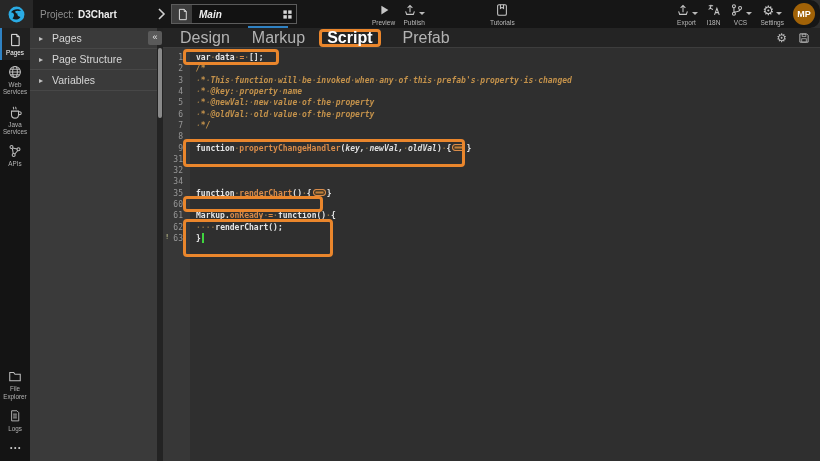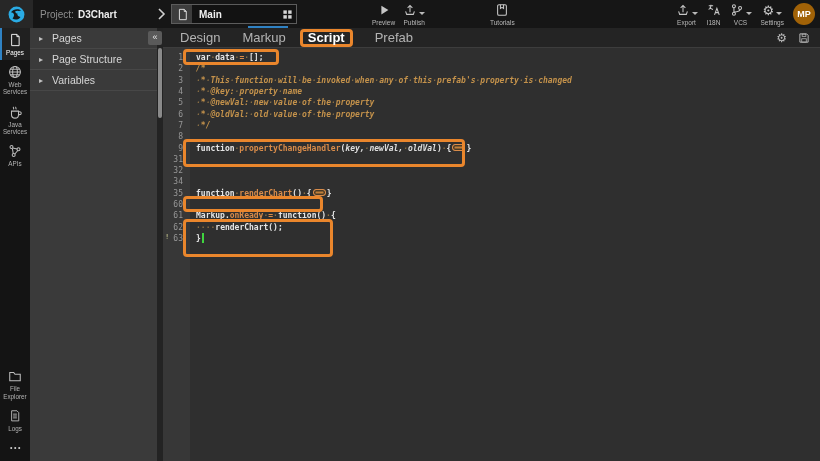--- a/index.html
+++ b/index.html
@@ -2,29 +2,29 @@
 <html><head>
 <meta charset="utf-8">
 <style>
   * { margin:0; padding:0; box-sizing:border-box; }
   html,body { width:820px; height:461px; background:#2f2f2f; overflow:hidden;
               font-family:"Liberation Sans", sans-serif; }
   .abs { position:absolute; }
   #stage { position:relative; width:820px; height:461px; background:#2f2f2f; }
 
   
-  #topbar { left:0; top:0; width:820px; height:28px; background:#161616; z-index:30; }
+  #topbar { left:0; top:0; width:820px; height:28px; background:#161616; z-index:30;border-radius:10px; }
   #logo-box { left:0; top:0; width:33px; height:28px; background:#272727;
               display:flex; align-items:center; justify-content:center; }
   #project-area { left:40px; top:0; height:28px; display:flex; align-items:center; gap:4px; }
   .proj-label { color:#8f8f8f; font-size:10px; }
   .proj-name  { color:#ececec; font-size:10px; font-weight:bold; }
   #crumb-chev { left:155px; top:7px; width:12px; height:14px; color:#cfcfcf; }
   #page-selector { left:171px; top:4px; width:126px; height:20px; background:#121212;
-                   border:1px solid #5c5c5c; display:flex; align-items:center; }
+                   border:1px solid #5c5c5c; display:flex; align-items:center;font-style:italic; }
   #page-doc-chip { width:20px; height:18px; background:#3d3d3d; display:flex;
                    align-items:center; justify-content:center; color:#e0e0e0; }
   #page-name { flex:1; color:#f0f0f0; font-size:10px; font-weight:bold; padding-left:7px; }
   #grid-btn { width:18px; height:18px; display:flex; align-items:center; justify-content:center; color:#d6d6d6; }
   .tb-action { display:flex; flex-direction:column; align-items:center; justify-content:center;
                color:#c7c7c7; cursor:default; }
   .tb-action .ic-row { display:flex; align-items:flex-end; height:14px; }
   .tb-action .lbl { font-size:6.5px; color:#b9b9b9; margin-top:2px; white-space:nowrap; }
   .caret-down { width:0; height:0; border-left:3px solid transparent; border-right:3px solid transparent;
                 border-top:3px solid #b9b9b9; margin:0 0 2px 2px; }
@@ -55,21 +55,21 @@
   .panel-row .tri { color:#c2c2c2; font-size:8px; }
   #collapse-btn { left:148px; top:31px; width:14px; height:14px; background:#5a5a5a; border-radius:2px;
                   color:#e6e6e6; font-size:9px; line-height:13px; text-align:center; z-index:25; }
   #divider { left:157px; top:28px; width:6px; height:433px; background:#232323; }
   #scroll-thumb { left:158px; top:48px; width:4px; height:70px; background:#8a8a8a; border-radius:2px; z-index:26; }
 
   
   #workspace { left:163px; top:28px; width:657px; height:433px; }
   #tabbar { position:absolute; left:0; top:0; width:657px; height:20px; background:#242424;
             display:flex; align-items:center; border-bottom:1px solid #3d3d3d; }
-  .tab { color:#b3b3b3; font-size:13px; margin-left:22px; cursor:default; }
+  .tab { color:#b3b3b3; font-size:16px; margin-left:22px; cursor:default; }
   .tab:first-child { margin-left:17px; }
   .tab.active { color:#ffffff; font-weight:bold; border:3px solid transparent;
                 border-radius:4px; padding:0 5px; margin-left:14px; line-height:12px; }
   #tab-tools { position:absolute; right:10px; top:0; height:20px; display:flex; align-items:center; gap:11px; }
   #gear-tool { color:#b9b9b9; font-size:12px; }
   #save-tool { color:#b9b9b9; }
 
   
   #editor { position:absolute; left:0; top:20px; width:657px; height:413px; background:#2f2f2f; overflow:hidden; }
   #gutter-strip { position:absolute; left:0; top:0; width:27px; height:413px; background:#373737; }

